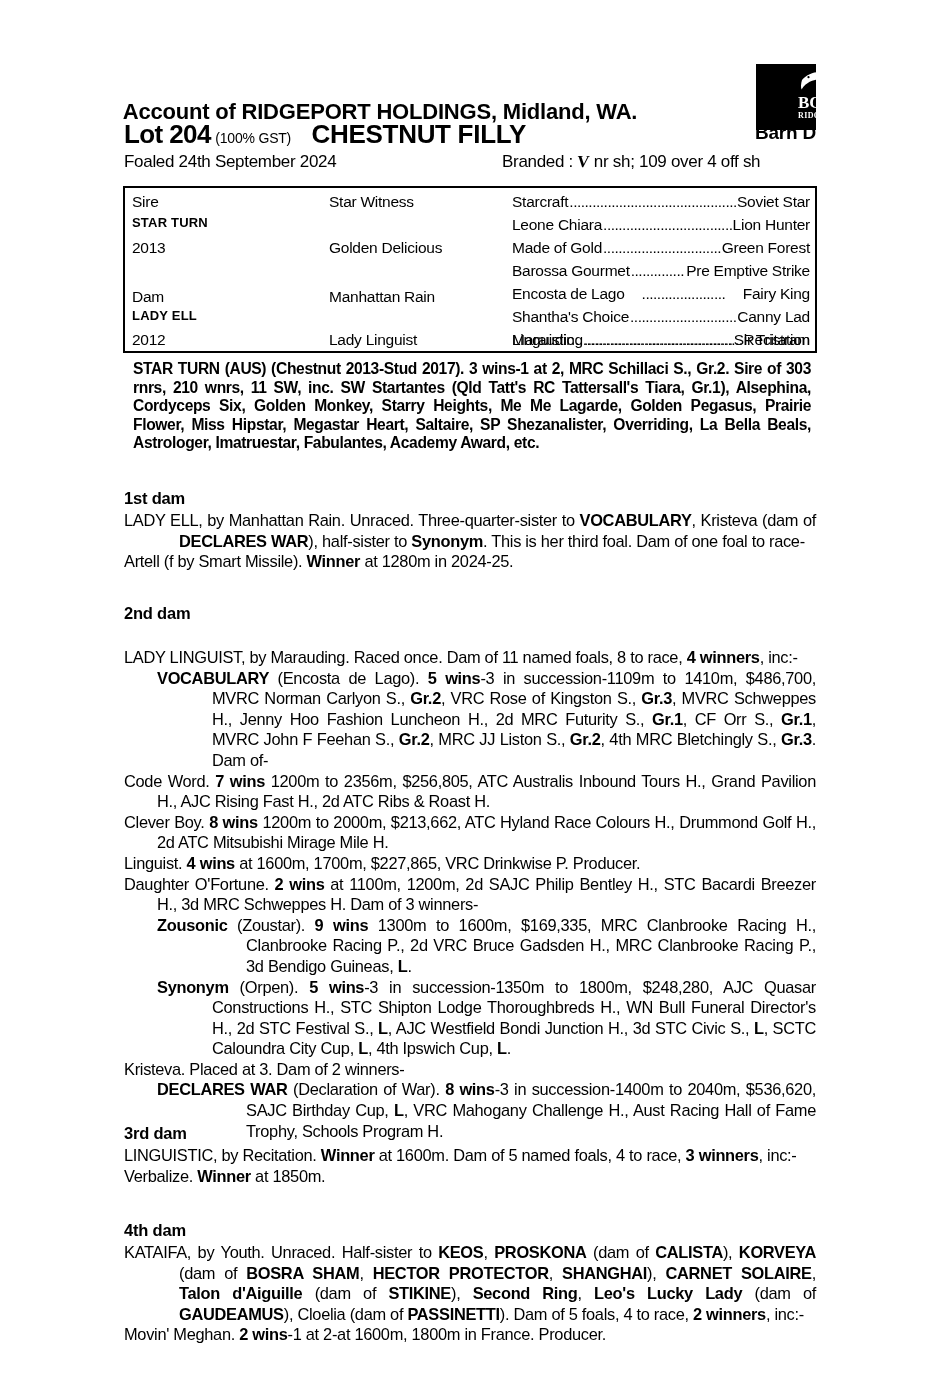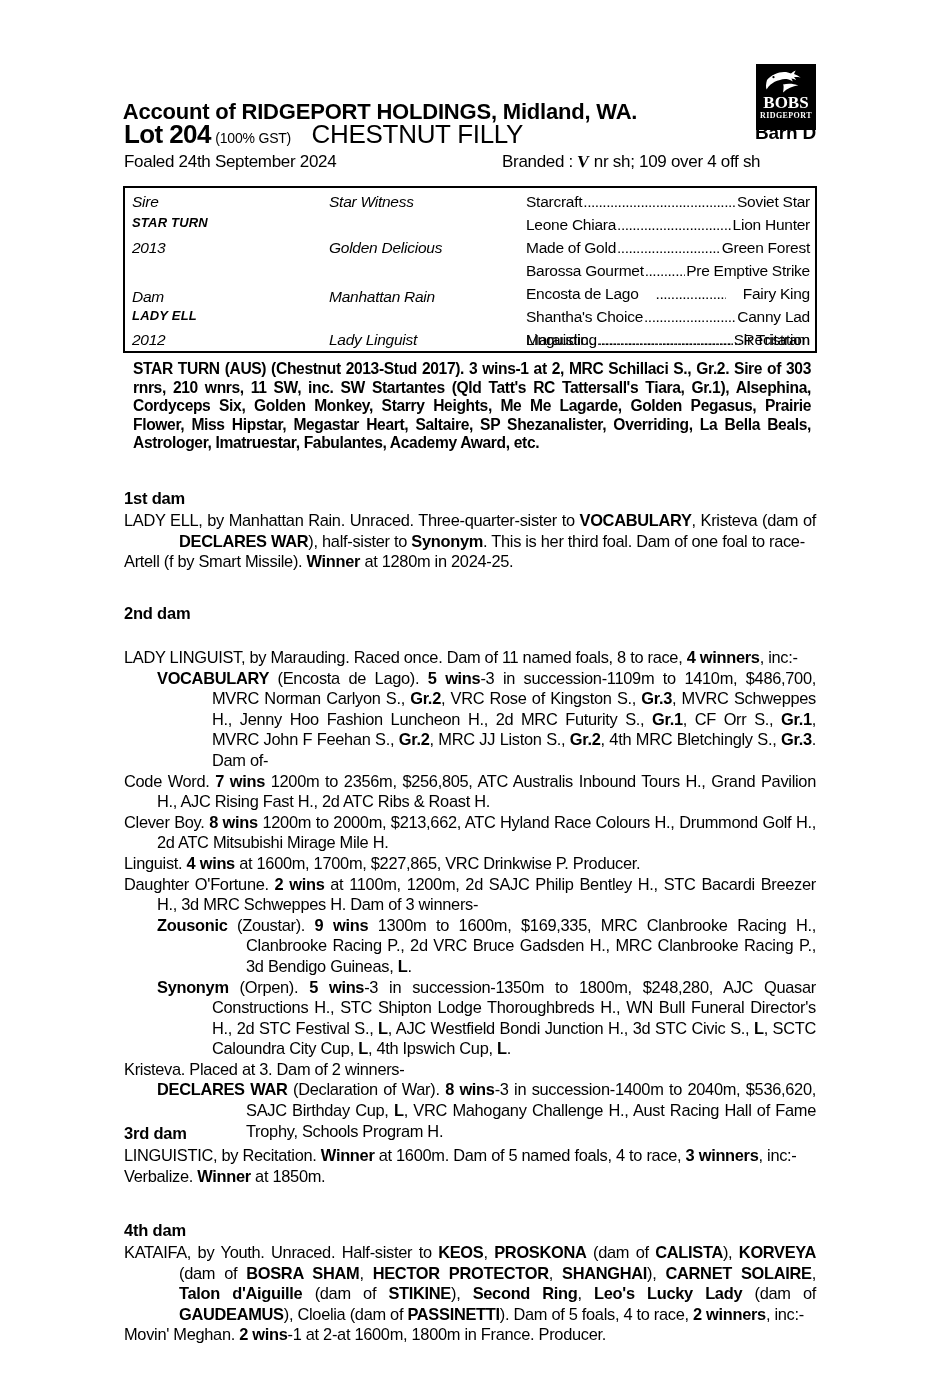--- a/index.html
+++ b/index.html
@@ -9,22 +9,22 @@
     font-family:"Liberation Sans", sans-serif;
     color:#000;
     -webkit-font-smoothing:antialiased;
   }
   .page{position:relative;width:938px;height:1400px;overflow:hidden;}
 
   
   .bobs-logo{
     position:absolute;left:756px;top:64px;width:60px;height:66px;
     background:#000;color:#fff;
-    display:flex;flex-direction:column;align-items:center;justify-content:flex-start;
-    padding-top:3px;box-sizing:border-box;
+    display:flex;flex-direction:column;justify-content:flex-start;
+    padding-top:3px;box-sizing:border-box;padding-left:42px;
   }
   .bobs-logo svg{display:block;}
   .bobs-word{
     font-family:"Liberation Serif", serif;
     font-weight:700;font-size:17px;line-height:17px;letter-spacing:0px;
     margin-top:1px;
   }
   .bobs-sub{
     font-family:"Liberation Serif", serif;
     font-weight:700;font-size:8px;line-height:10px;letter-spacing:0.4px;
@@ -39,21 +39,21 @@
   .lotline{
     position:absolute;left:124px;top:119px;width:692px;height:30px;
   }
   .lotline .lot{
     font-size:26px;font-weight:700;letter-spacing:-0.6px;vertical-align:baseline;
   }
   .lotline .gst{
     font-size:14px;font-weight:400;letter-spacing:-0.2px;
   }
   .lotline .colour{
-    font-size:26px;font-weight:400;letter-spacing:-0.3px;margin-left:16px;
+    font-size:26px;font-weight:700;letter-spacing:-0.3px;margin-left:16px;
   }
   .lotline .barn{
     position:absolute;right:0;top:3px;
     font-size:19px;font-weight:700;letter-spacing:-0.2px;
   }
 
   .foaled-row{
     position:absolute;left:124px;top:152px;width:692px;
     font-size:17px;letter-spacing:-0.3px;
   }
@@ -62,31 +62,31 @@
   .brandglyph{
     font-family:"Liberation Serif", serif;font-weight:700;
     display:inline-block;transform:skewX(-6deg);
   }
 
   
   .ped{
     position:absolute;left:123px;top:186px;width:694px;height:167px;
     border:2px solid #000;box-sizing:border-box;
   }
-  .ped .cell{position:absolute;font-size:15.5px;letter-spacing:-0.25px;white-space:nowrap;font-style:italic;}
+  .ped .cell{position:absolute;font-size:15.5px;letter-spacing:-0.25px;white-space:nowrap;}
   .ped .c1{left:7px;}
   .ped .c2{left:204px;}
   .ped .bigname{font-size:13px;font-weight:700;letter-spacing:0.2px;}
   .r0{top:5px;}  .r1{top:27px;} .r2{top:51px;}
   .r4{top:100px;} .r5{top:120px;} .r6{top:143px;}
   .ped .gp{
     position:absolute;left:387px;width:298px;font-size:15.5px;letter-spacing:-0.25px;
     display:flex;align-items:baseline;
   }
-  .ped .gp .a{flex:0 0 auto;margin-left:14px;}
+  .ped .gp .a{flex:0 0 auto;}
   .ped .gp .fill{
     flex:1 1 auto;overflow:hidden;white-space:nowrap;
     margin:0 1px;letter-spacing:-0.5px;
   }
   .ped .gp .b{flex:0 0 auto;}
   .g0{top:5px;} .g1{top:28px;} .g2{top:51px;} .g3{top:74px;}
   .g4{top:97px;} .g5{top:120px;} .g6{top:143px;}
 
   
   .sire-blurb{

